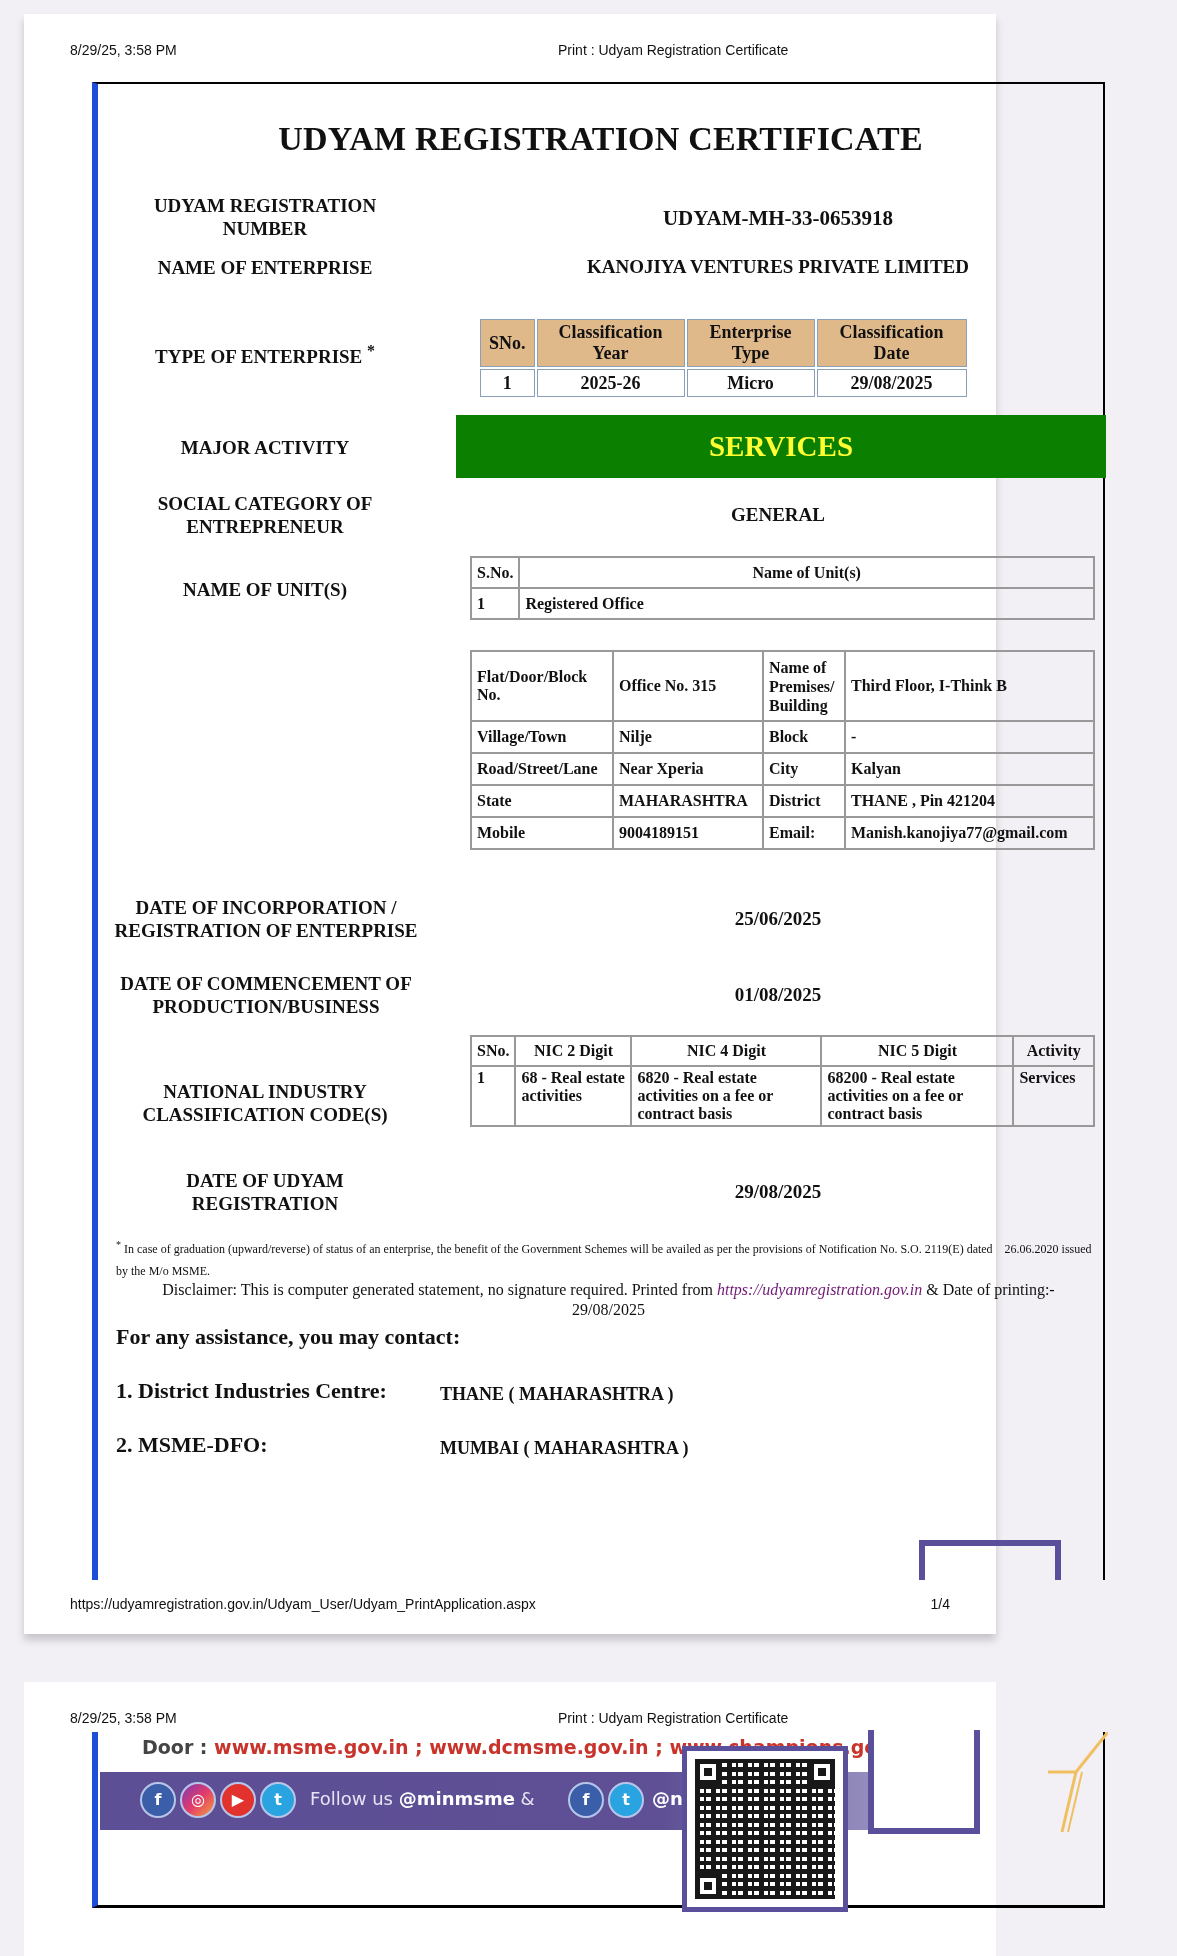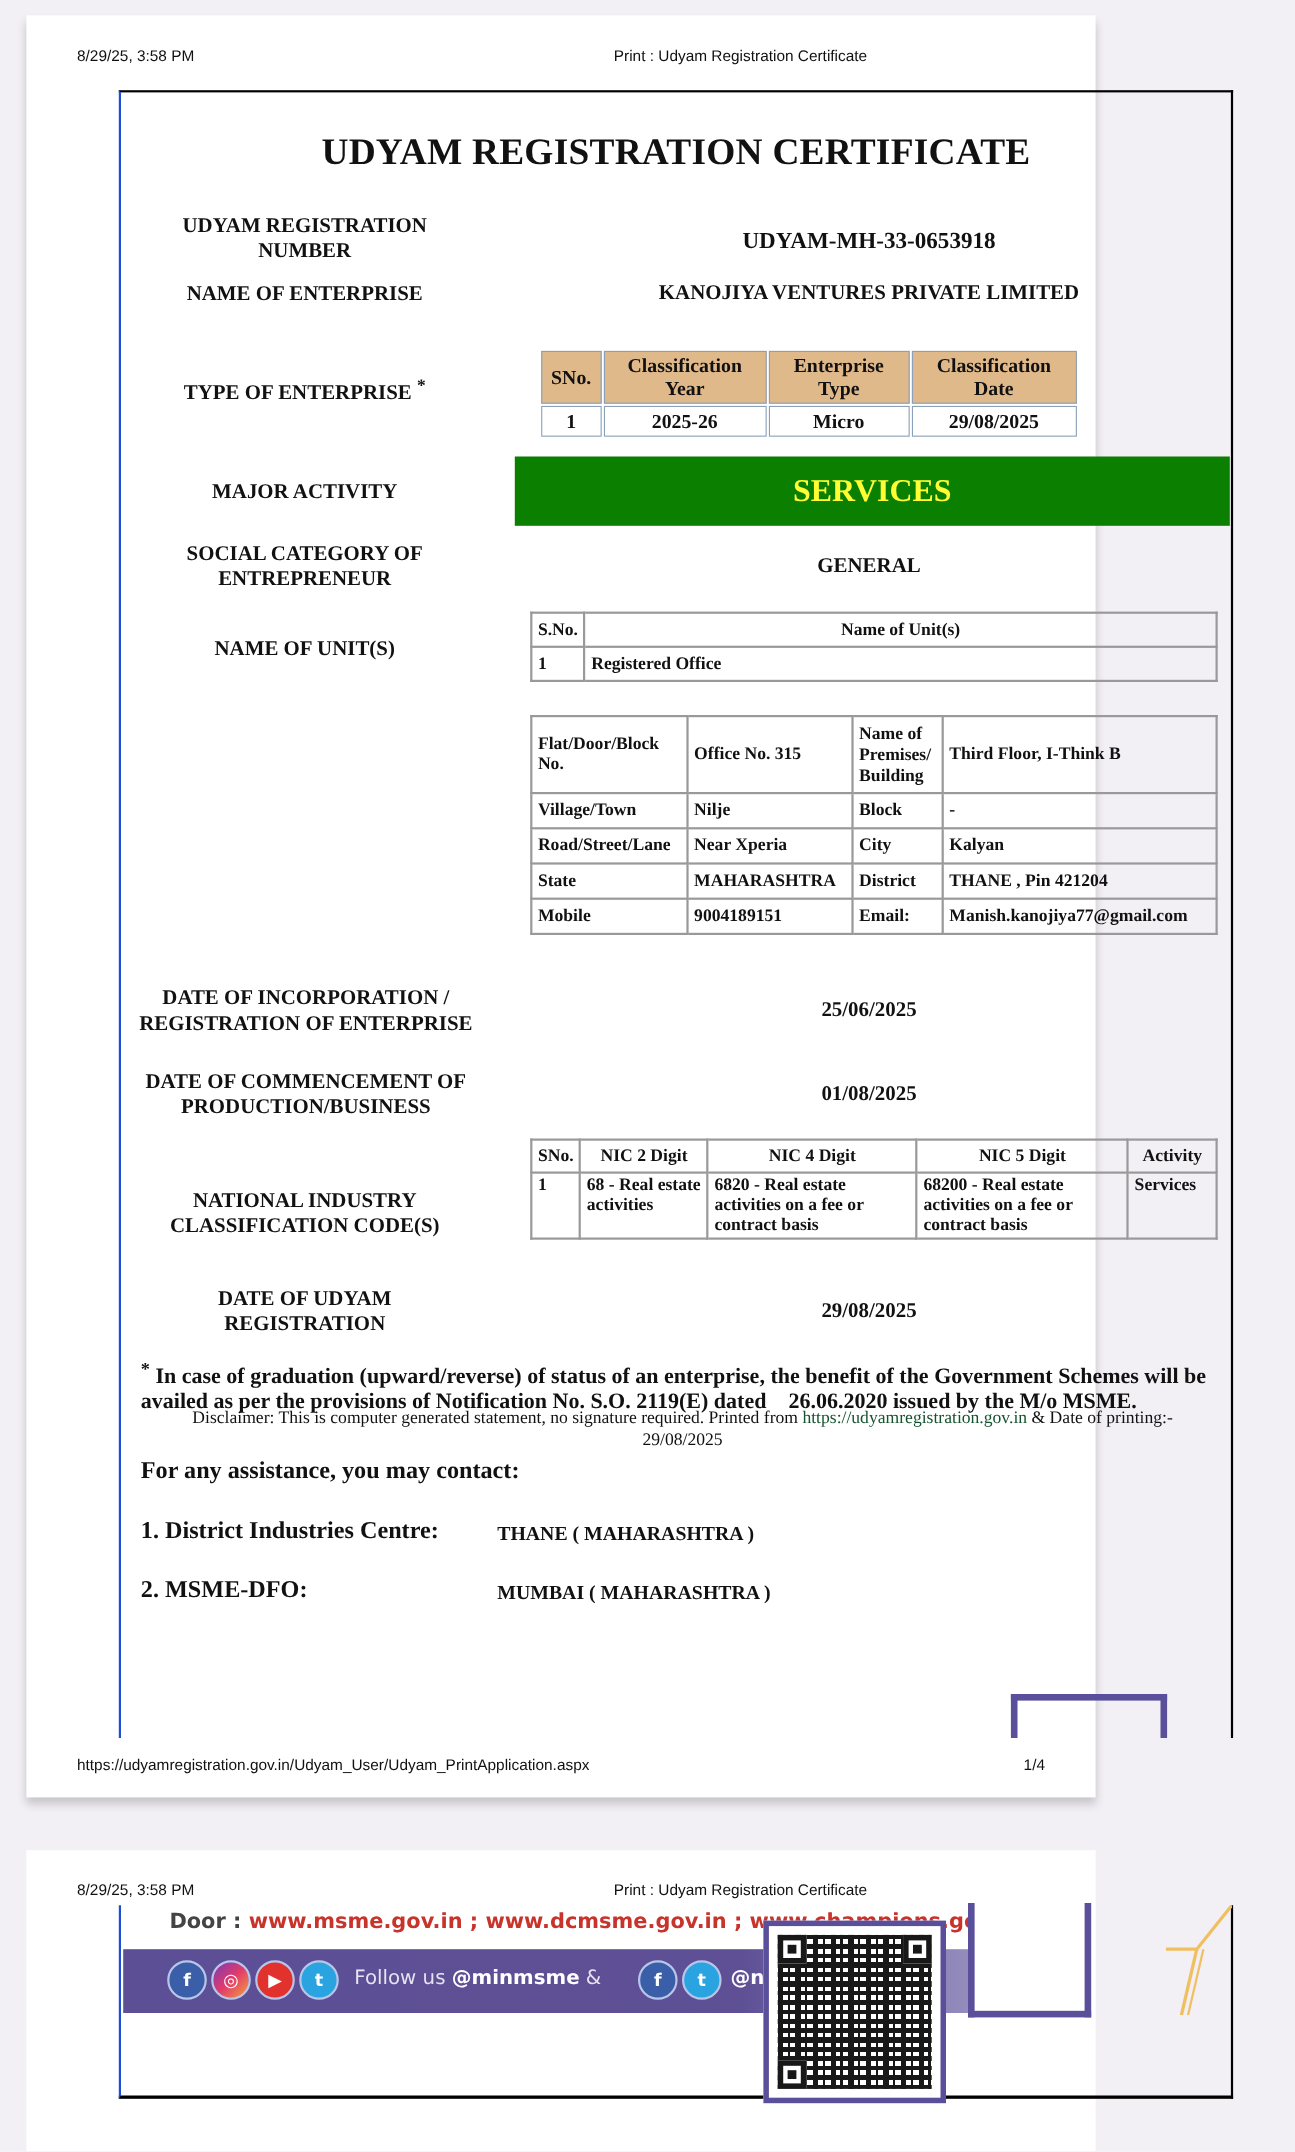--- a/index.html
+++ b/index.html
@@ -7,21 +7,21 @@
   body { position: relative; font-family: "Liberation Serif", serif; color: #111; }
 
   .page { position: absolute; left: 24px; width: 972px; background: #fff; }
   #page1 { top: 14px; height: 1620px; box-shadow: 0 6px 8px rgba(0,0,0,0.18); }
   #page2 { top: 1682px; height: 274px; }
 
   .hdr { position: absolute; font-family: "Liberation Sans", sans-serif; font-size: 14px; color: #111; }
   .hdr-left { left: 46px; }
   .hdr-center { left: 534px; }
 
-  .frame { position: absolute; left: 84px; width: 1013px; border-left: 2px solid #1d4ed8; border-right: 2px solid #000; }
+  .frame { position: absolute; left: 68px; width: 1013px; border-left: 6px solid #1d4ed8; border-right: 2px solid #000; }
   #page1 .frame { top: 68px; height: 1498px; border-top: 2px solid #000; }
   #page2 .frame { top: 50px; height: 176px; border-bottom: 3px solid #000; }
 
   .title { position: absolute; top: 36px; left: 0; width: 100%; text-align: center;
            font-size: 34px; font-weight: bold; letter-spacing: 0.2px; }
 
   .lbl { position: absolute; left: 12px; width: 310px; text-align: center; font-weight: bold; font-size: 19px; line-height: 23px; }
   .val { position: absolute; left: 360px; width: 640px; text-align: center; font-weight: bold; font-size: 20px; }
 
   table { border-collapse: separate; border-spacing: 2px; font-family: "Liberation Serif", serif; }
@@ -35,23 +35,23 @@
   .grid { position: absolute; border-collapse: collapse; border: 2px solid #777; }
   .grid th, .grid td { border: 2px solid #999; font-size: 16px; font-weight: bold; padding: 2px 5px; vertical-align: middle; text-align: left; }
   .unit-table { top: 472px; left: 372px; width: 625px; }
   .unit-table td, .unit-table th { height: 31px; }
   .addr-table { top: 566px; left: 372px; width: 625px; }
   .addr-table td { height: 32px; }
   .nic-table { top: 951px; left: 372px; width: 625px; }
   .nic-table th { text-align: center; height: 30px; }
   .nic-table td { vertical-align: top; height: 60px; }
 
-  .footnote { position: absolute; top: 1150px; left: 18px; width: 985px; font-weight: bold; font-size: 20px; line-height: 22px; }
+  .footnote { position: absolute; top: 1150px; left: 18px; width: 985px; font-weight: normal; font-size: 12px; line-height: 22px; }
   .disclaimer { position: absolute; top: 1196px; left: 18px; width: 985px; text-align: center; font-size: 16px; line-height: 20px; }
-  .link { color: #14532d; }
+  .link { color: #701a75; font-style: italic; }
 
   .assist { position: absolute; left: 18px; font-weight: bold; font-size: 22px; }
   .assist-val { position: absolute; left: 342px; font-weight: bold; font-size: 18px; }
 
   .purple-bracket { position: absolute; left: 895px; top: 1526px; width: 142px; height: 40px;
                     border: 6px solid #5a4f9a; border-bottom: none; }
 
   .foot-url { position: absolute; left: 46px; top: 1582px; font-family: "Liberation Sans", sans-serif; font-size: 14px; }
   .foot-page { position: absolute; right: 46px; top: 1582px; font-family: Liberation Sans, sans-serif; font-size: 14px; }
 

